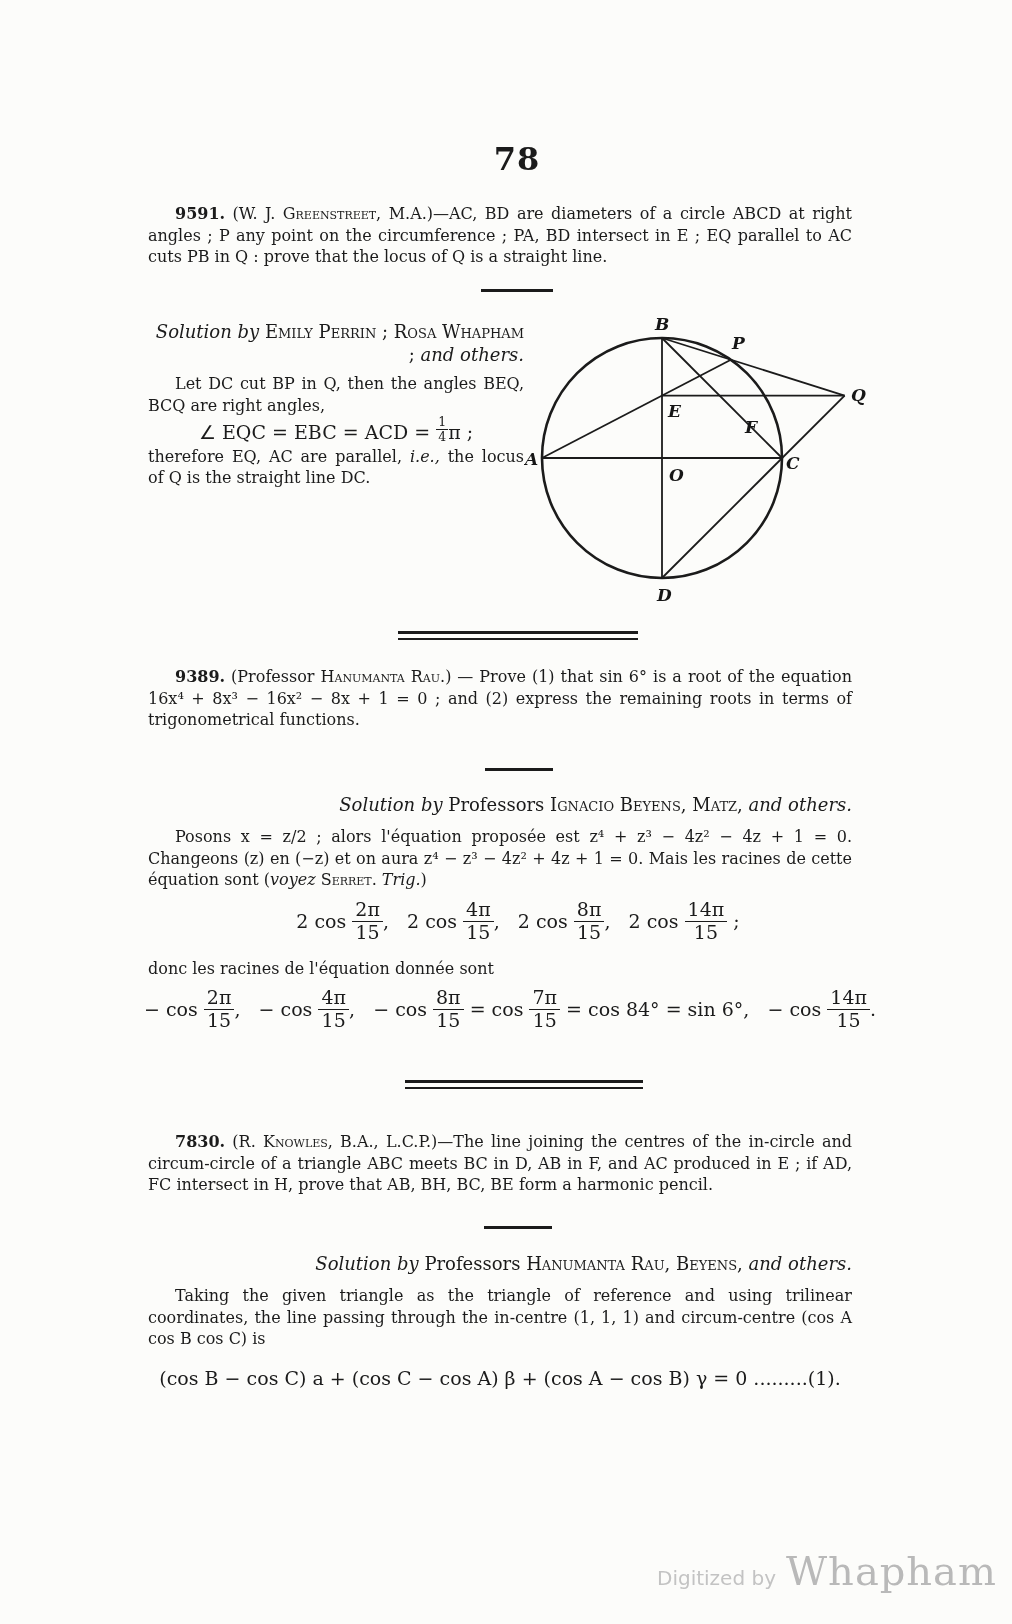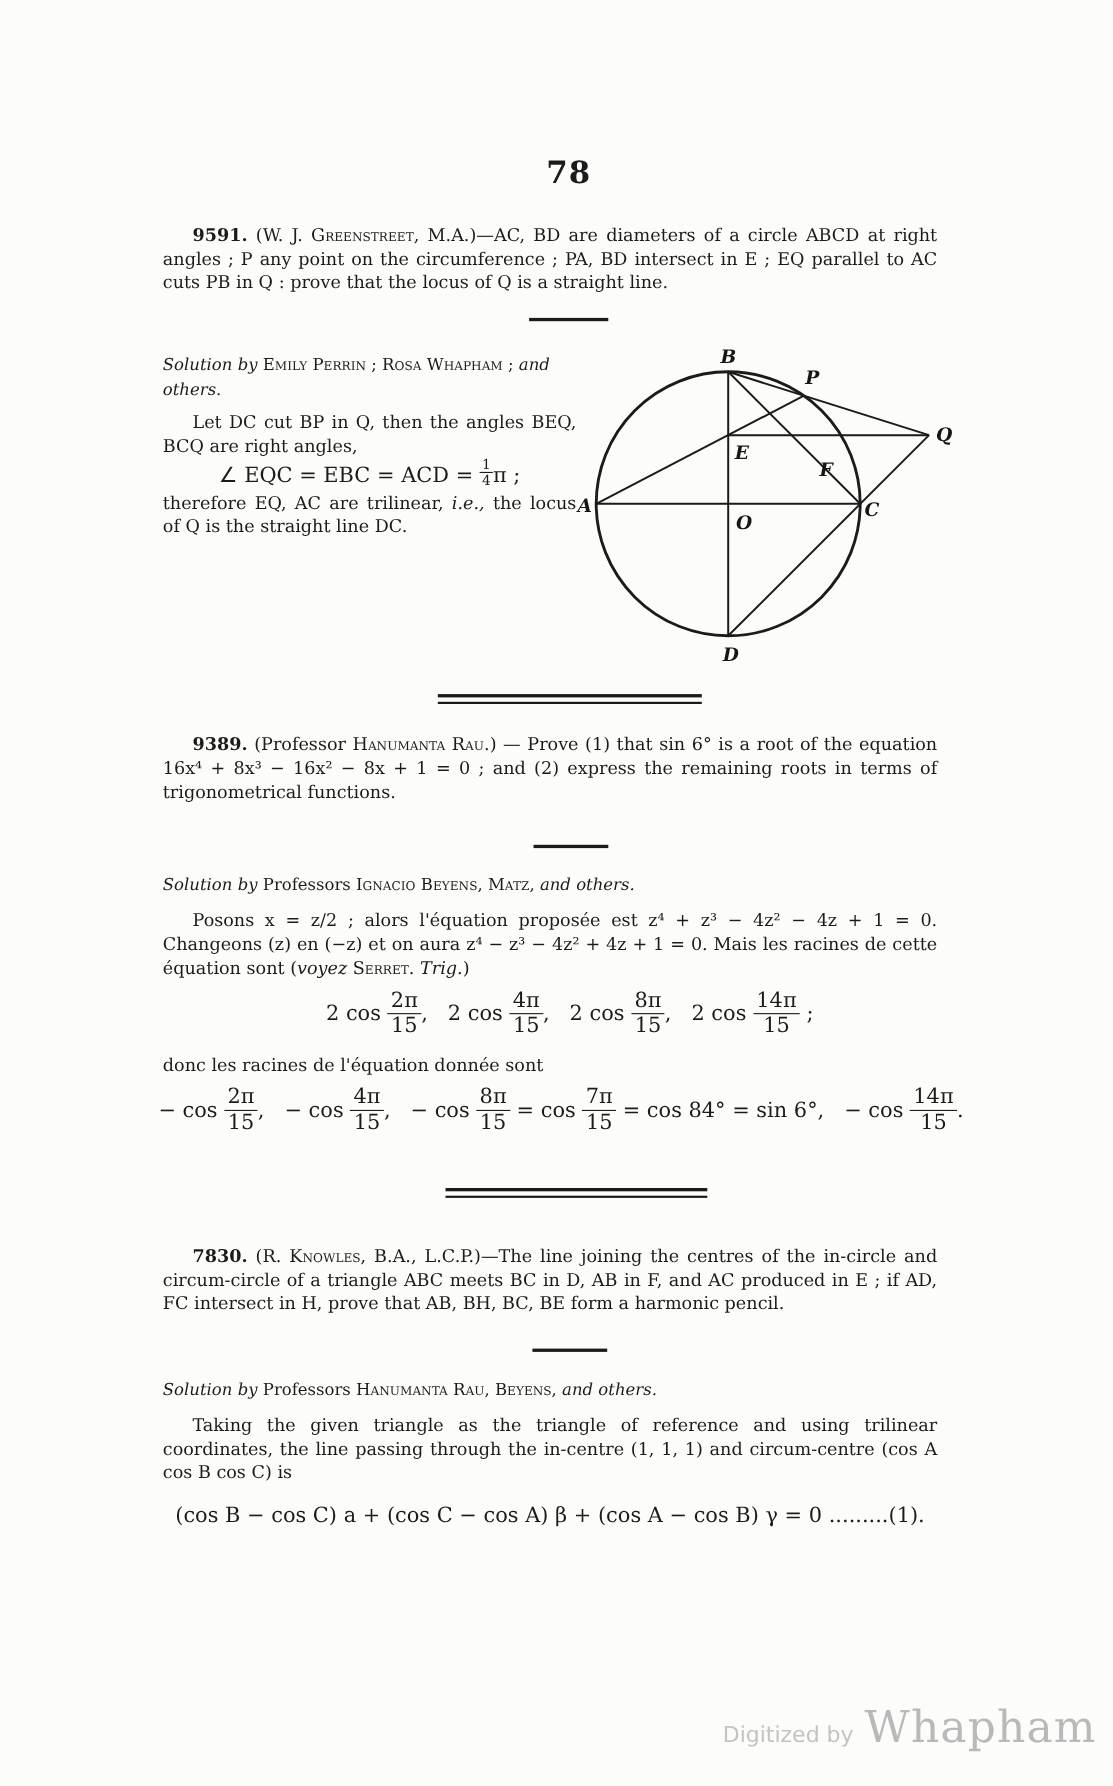--- a/index.html
+++ b/index.html
@@ -13,24 +13,24 @@
     position:relative; width:1012px; height:1624px;
     background:#fcfcfa; overflow:hidden;
   }
   .abs { position:absolute; }
   .para { font-size:16px; line-height:22px; text-align:justify; }
   .tight { line-height:21.5px; }
   .indent { text-indent:27px; }
   .bnum { font-weight:700; }
   .sc { font-variant:small-caps; }
   .it { font-style:italic; }
-  .pagenum { font-size:28px; font-weight:700; letter-spacing:1px; text-align:center; }
+  .pagenum { font-size:32px; font-weight:700; letter-spacing:1px; text-align:center; }
   .rule { background:#1b1b1b; height:3px; }
   .dblrule { height:9px; border-top:3px solid #1b1b1b; border-bottom:2px solid #1b1b1b; }
-  .solhead { font-size:15px; line-height:23px; text-align:left; }
+  .solhead { font-size:18px; line-height:23px; text-align:right; }
   .eqcenter { font-size:19px; line-height:27px; text-align:center; }
   .sym { font-family:"DejaVu Sans","Liberation Sans",sans-serif; }
   .frac { display:inline-block; vertical-align:middle; text-align:center; line-height:1.05; }
   .frac .fnum { display:block; border-bottom:1.7px solid #1b1b1b; padding:0 3px 1px 3px; }
   .frac .fden { display:block; padding-top:1px; }
   .frac.small { font-size:12.5px; vertical-align:-2px; line-height:1; }
   .frac.small .fnum { padding:0 2px 0 2px; border-bottom-width:1.2px; }
   .eqrow { display:flex; justify-content:center; align-items:center; font-size:19px; }
   .term { display:inline-flex; align-items:center; }
   .term span { white-space:pre; }
@@ -59,21 +59,21 @@
     <p class="solhead">
       <span class="it">Solution by </span><span class="sc">Emily Perrin ; Rosa Whapham ; </span><span class="it">and others.</span>
     </p>
     <p class="para tight indent" style="margin-top:7px;">
       <span>Let DC cut BP in Q, then the angles BEQ, BCQ are right angles,</span>
     </p>
     <div class="eqcenter">
       <span class="sym">∠ </span><span>EQC = EBC = ACD = </span><span class="frac small"><span class="fnum">1</span><span class="fden">4</span></span><span>π ;</span>
     </div>
     <p class="para tight">
-      <span>therefore EQ, AC are trilinear, </span><span class="it">i.e.,</span><span> the locus of Q is the straight line DC.</span>
+      <span>therefore EQ, AC are parallel, </span><span class="it">i.e.,</span><span> the locus of Q is the straight line DC.</span>
     </p>
   </div>
 
   <svg class="abs" style="left:524px; top:300px;" width="372" height="308" viewBox="0 0 372 308">
     <g>
       <circle cx="138" cy="158" r="120" stroke-width="2.6"></circle>
       <line x1="18" y1="158" x2="258" y2="158" stroke-width="1.8"></line>
       <line x1="138" y1="38" x2="138" y2="278" stroke-width="1.8"></line>
       <line x1="18" y1="158" x2="206.9" y2="59.7" stroke-width="1.8"></line>
       <line x1="138" y1="38" x2="320.6" y2="95.6" stroke-width="1.8"></line>

